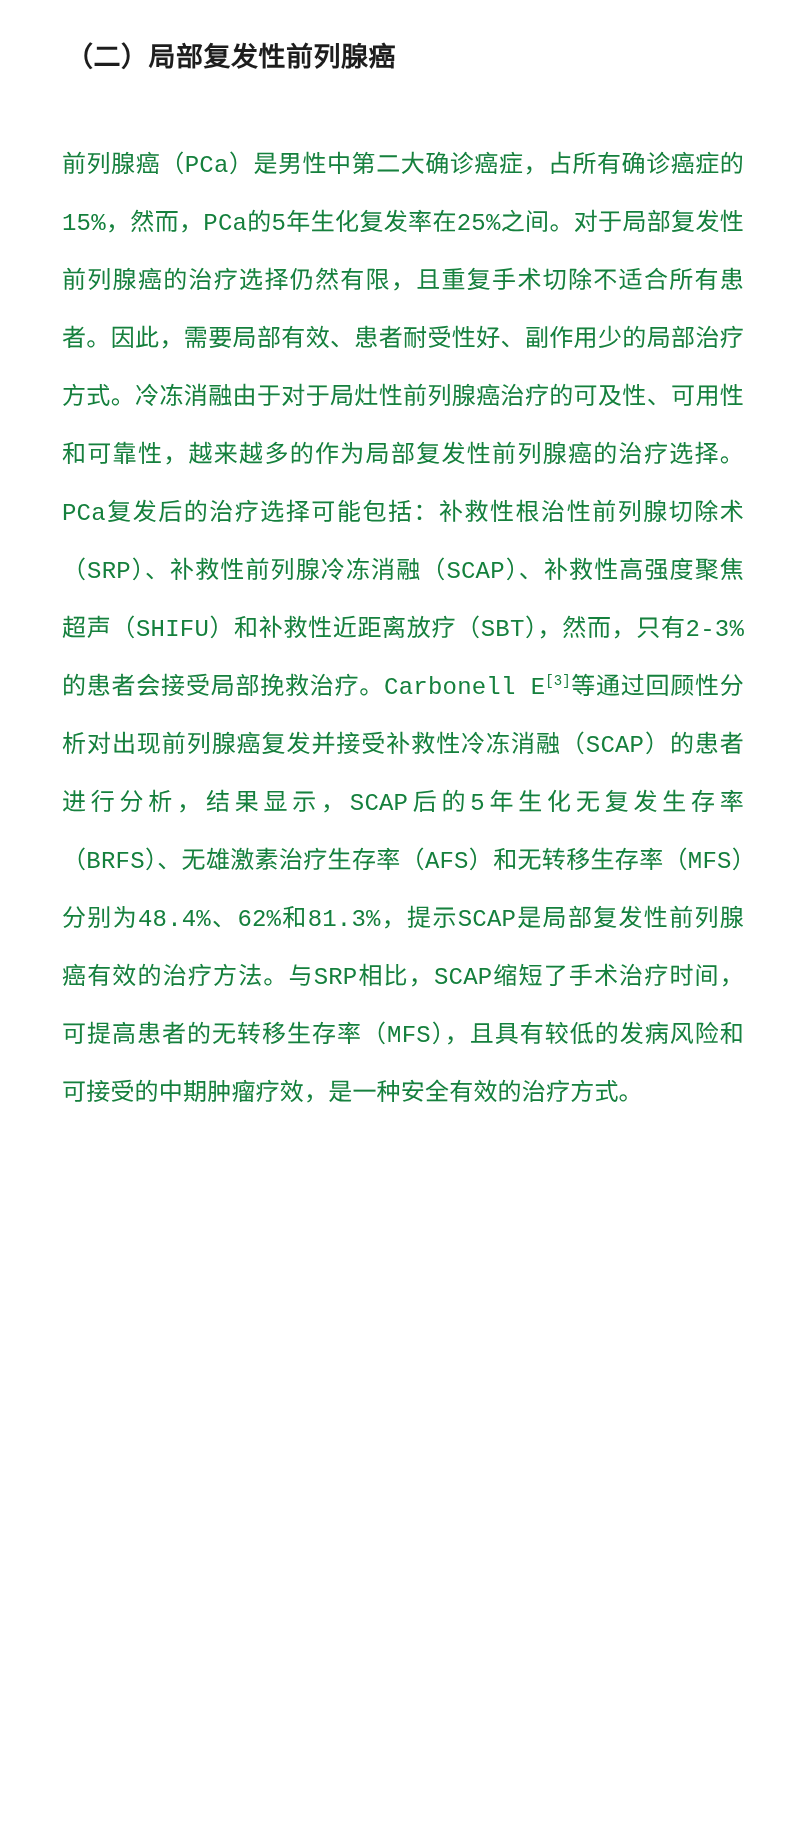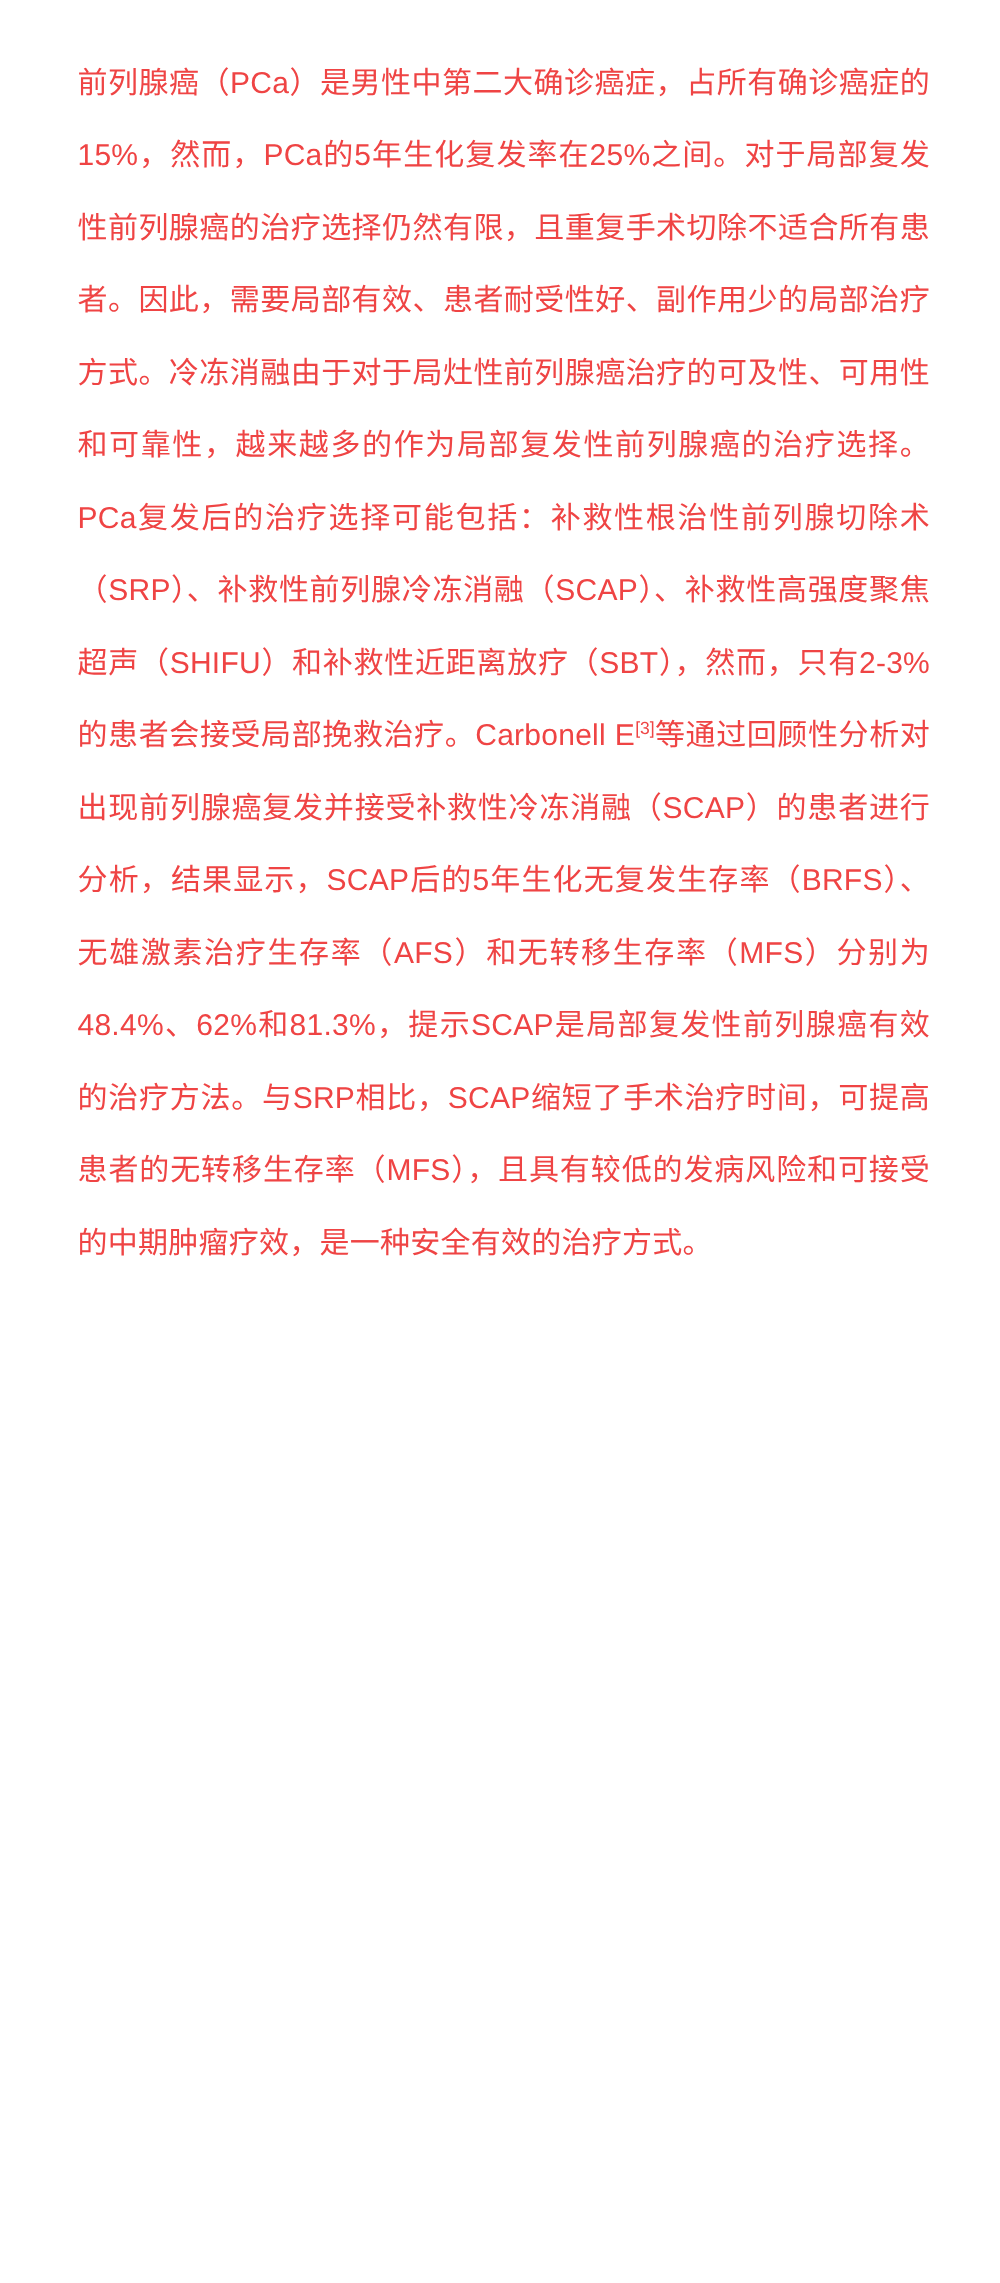--- a/index.html
+++ b/index.html
@@ -28,37 +28,39 @@
     font-weight: 700;
     color: #1d1d1d;
     letter-spacing: 0.5px;
     line-height: 1.45;
     margin: 0 0 60px 0;
     padding-left: 4px;
   }
   .body-text {
     font-size: 24px;
     line-height: 58px;
-    color: #ef4444;
+    color: #15803d;
     text-align: justify;
     text-justify: inter-ideograph;
     letter-spacing: 0.2px;
     margin: 0;
     word-break: break-word;
+    font-family: Liberation Mono, monospace;
   }
   .body-text sup {
     font-size: 14px;
     vertical-align: super;
     line-height: 0;
     letter-spacing: 0;
   }
 </style>
 </head>
 <body>
 
 <div class="page">
 
+  <h1 class="article-title">（二）局部复发性前列腺癌</h1>
 
   <p class="body-text">
     <span>前列腺癌（PCa）是男性中第二大确诊癌症，占所有确诊癌症的15%，然而，PCa的5年生化复发率在25%之间。对于局部复发性前列腺癌的治疗选择仍然有限，且重复手术切除不适合所有患者。因此，需要局部有效、患者耐受性好、副作用少的局部治疗方式。冷冻消融由于对于局灶性前列腺癌治疗的可及性、可用性和可靠性，越来越多的作为局部复发性前列腺癌的治疗选择。PCa复发后的治疗选择可能包括：补救性根治性前列腺切除术（SRP）、补救性前列腺冷冻消融（SCAP）、补救性高强度聚焦超声（SHIFU）和补救性近距离放疗（SBT），然而，只有2-3%的患者会接受局部挽救治疗。Carbonell E</span><sup>[3]</sup><span>等通过回顾性分析对出现前列腺癌复发并接受补救性冷冻消融（SCAP）的患者进行分析，结果显示，SCAP后的5年生化无复发生存率（BRFS）、无雄激素治疗生存率（AFS）和无转移生存率（MFS）分别为48.4%、62%和81.3%，提示SCAP是局部复发性前列腺癌有效的治疗方法。与SRP相比，SCAP缩短了手术治疗时间，可提高患者的无转移生存率（MFS），且具有较低的发病风险和可接受的中期肿瘤疗效，是一种安全有效的治疗方式。</span>
   </p>
 
 </div>
 
 </body></html>

